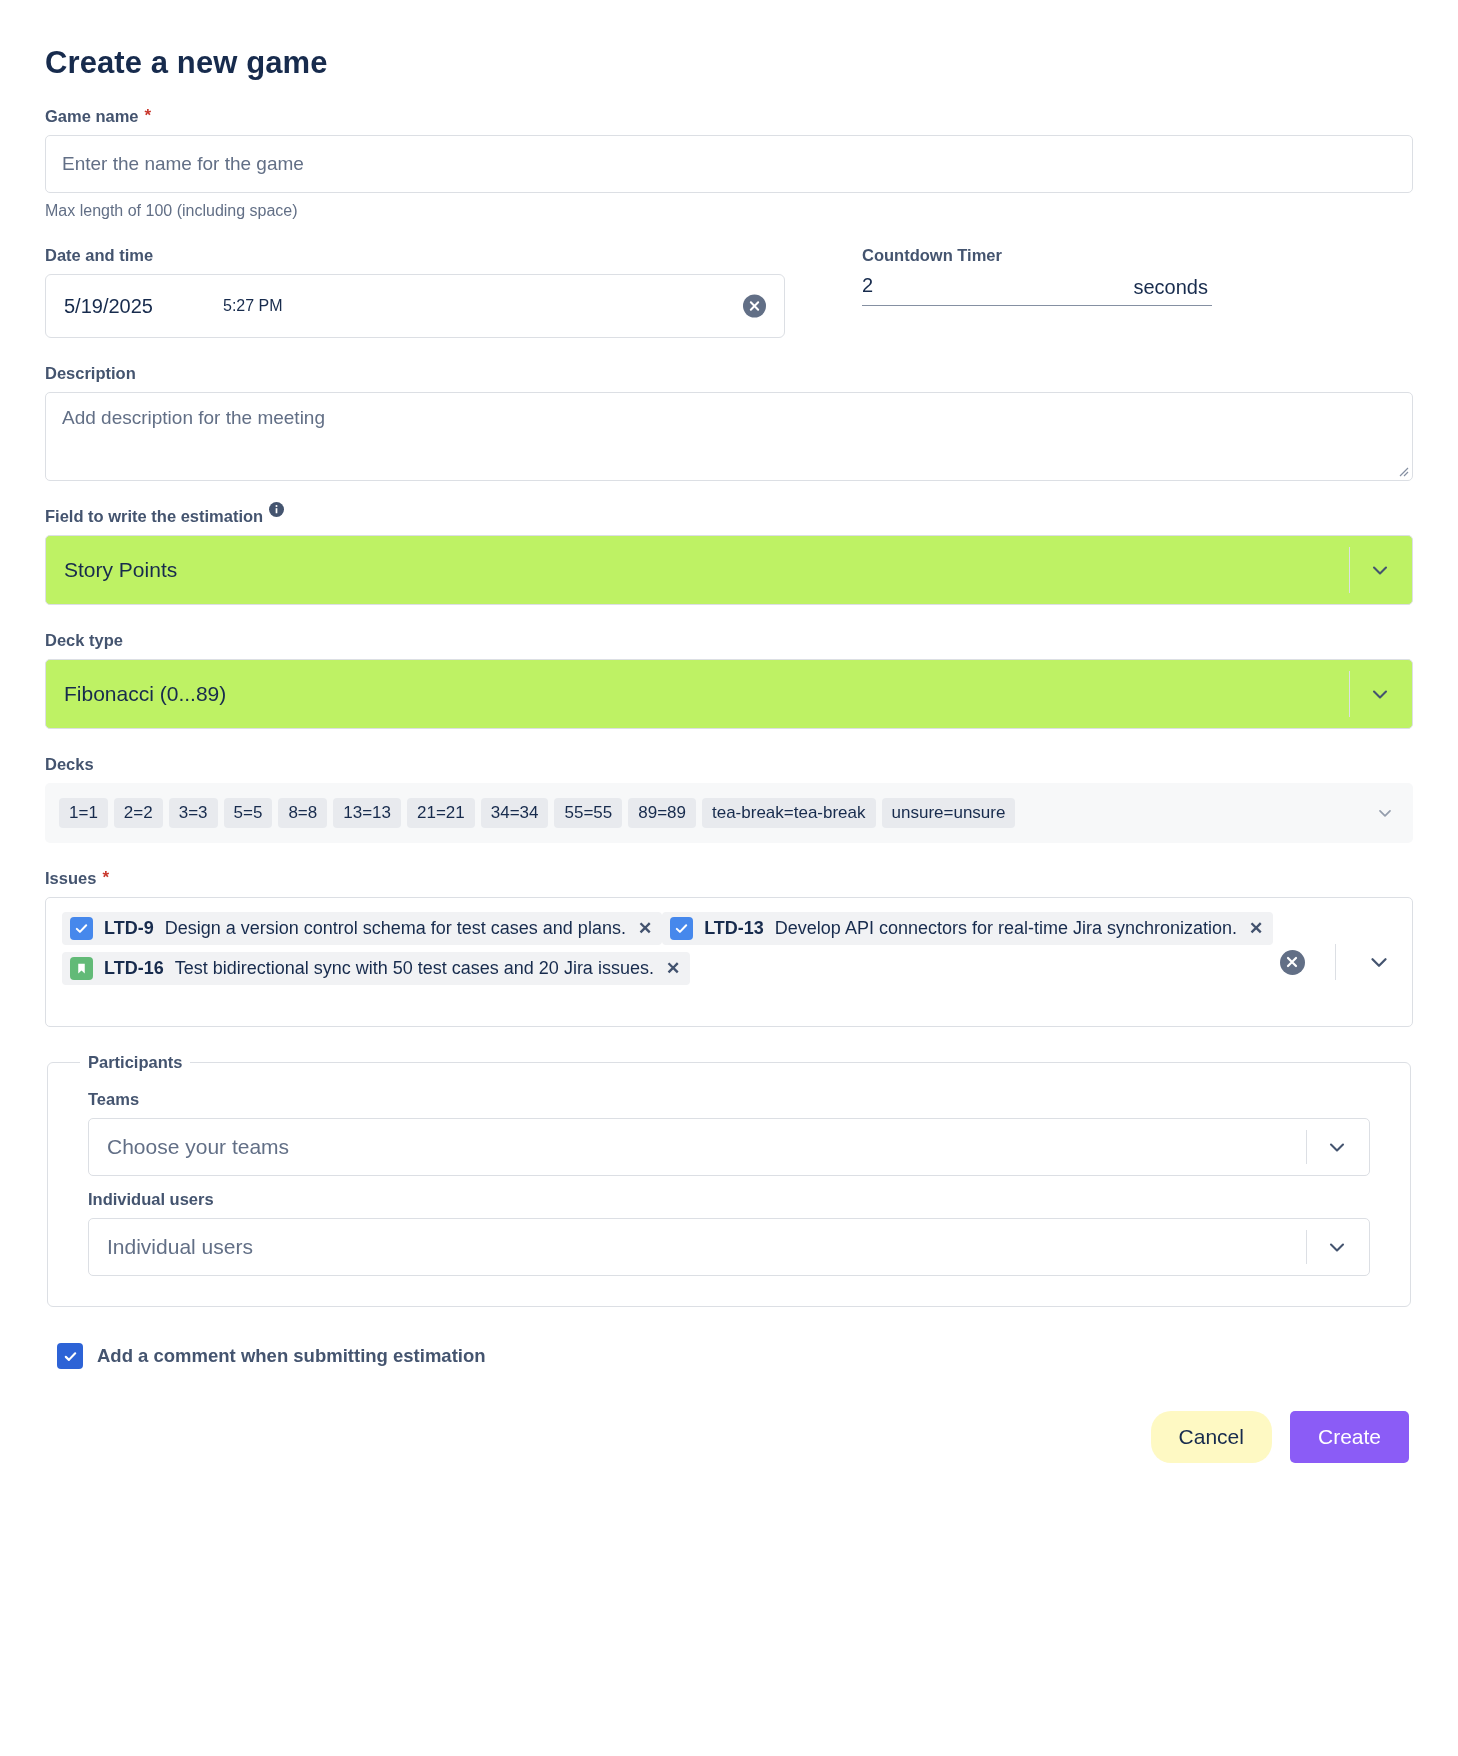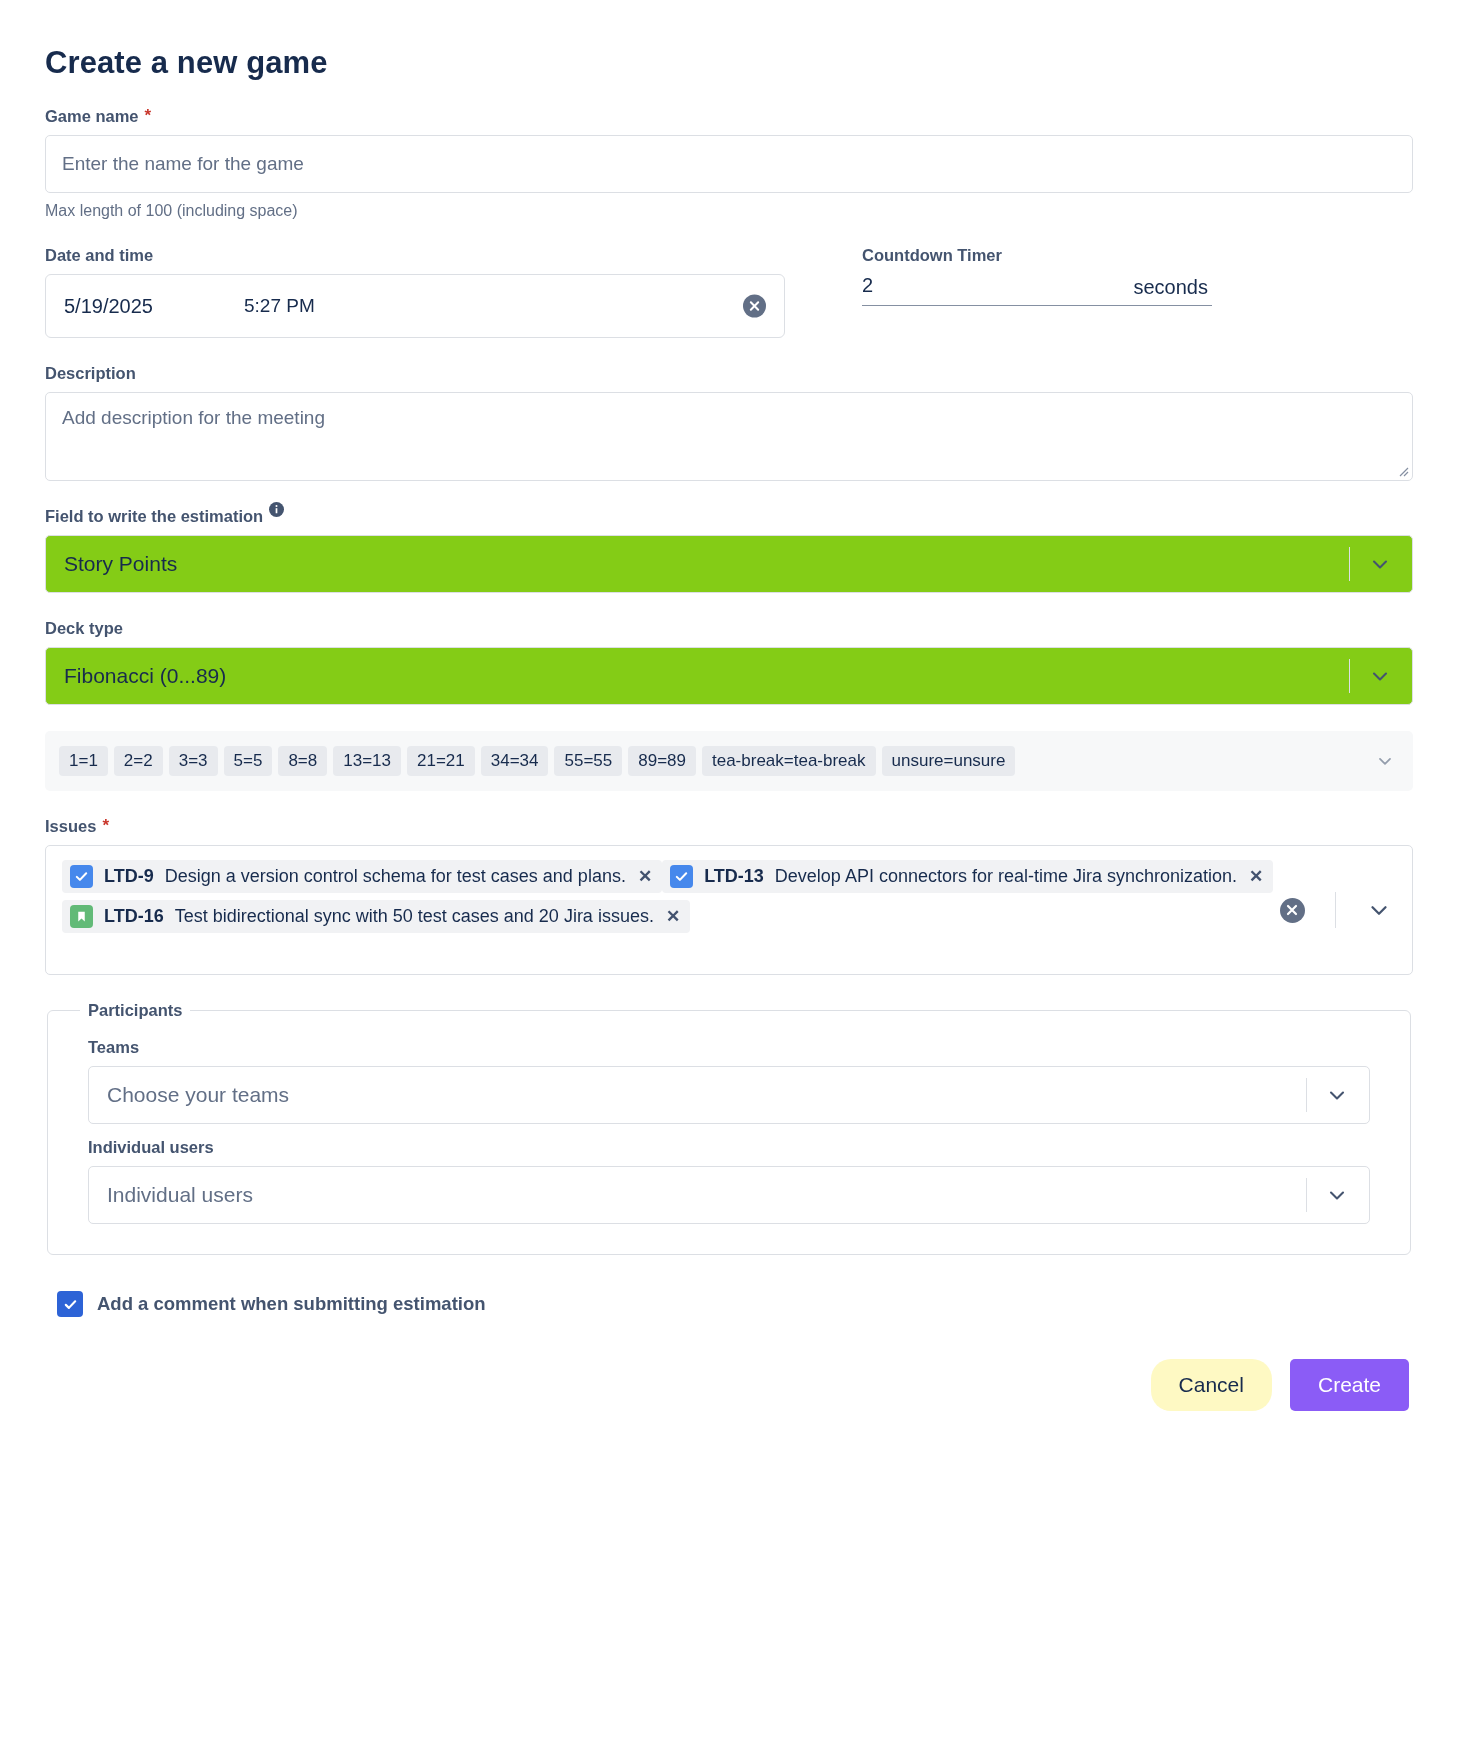--- a/index.html
+++ b/index.html
@@ -66,21 +66,21 @@
     height: 64px;
     border: 1.6px solid #dcdfe4;
     border-radius: 6px;
     background: #fff;
     display: flex;
     align-items: center;
     padding: 0 16px 0 18px;
     position: relative;
   }
   .date-txt { font-size: 20px; color: #172b4d; }
-  .time-txt { font-size: 19px; color: #172b4d; margin-left: 91px; }
+  .time-txt { font-size: 16px; color: #172b4d; margin-left: 70px; }
   .clear-round {
     position: absolute; right: 18px; top: 50%; transform: translateY(-50%);
     width: 23px; height: 23px; border-radius: 50%;
     background: #626f86;
     display: flex; align-items: center; justify-content: center;
   }
   .clear-round svg { width: 11px; height: 11px; }
   .timer-line {
     display: flex; align-items: flex-end;
     border-bottom: 1.6px solid #8590a2;
@@ -107,24 +107,24 @@
     position: relative;
   }
   .resize-grip {
     position: absolute; right: 3px; bottom: 3px;
     width: 14px; height: 14px;
   }
 
   
   .select-box {
     width: 100%;
-    height: 58px;
-    border: 1.6px solid #dcdfe4;
-    border-radius: 5px;
-    background: #84cc16;
+    height: 70px;
+    border: 1.6px solid #dcdfe4;
+    border-radius: 5px;
+    background: #bef264;
     display: flex; align-items: center;
     padding-left: 18px;
     font-size: 21px;
     position: relative;
   }
   .select-divider {
     position: absolute; right: 62px; top: 11px; bottom: 11px;
     width: 1.4px; background: #dcdfe4;
   }
   .chev {
@@ -359,20 +359,21 @@
       <span class="select-divider"></span>
       <span class="chev">
         <svg viewBox="0 0 24 24" width="24" height="24" aria-hidden="true">
             <path d="M6 9.5 L12 15.5 L18 9.5" stroke="#44546f" stroke-width="2.1" fill="none" stroke-linecap="round" stroke-linejoin="round"></path>
           </svg>
       </span>
     </div>
   </div>
 
   <div class="field">
+    <div class="label">Decks</div>
     <div class="decks-box" id="decks-box">
       <span class="chev-small">
         <svg viewBox="0 0 24 24" width="20" height="20" aria-hidden="true">
             <path d="M6 9.5 L12 15.5 L18 9.5" stroke="#44546f" stroke-width="2.1" fill="none" stroke-linecap="round" stroke-linejoin="round"></path>
           </svg>
       </span>
         <span class="deck-chip">1=1</span>
         <span class="deck-chip">2=2</span>
         <span class="deck-chip">3=3</span>
         <span class="deck-chip">5=5</span>

